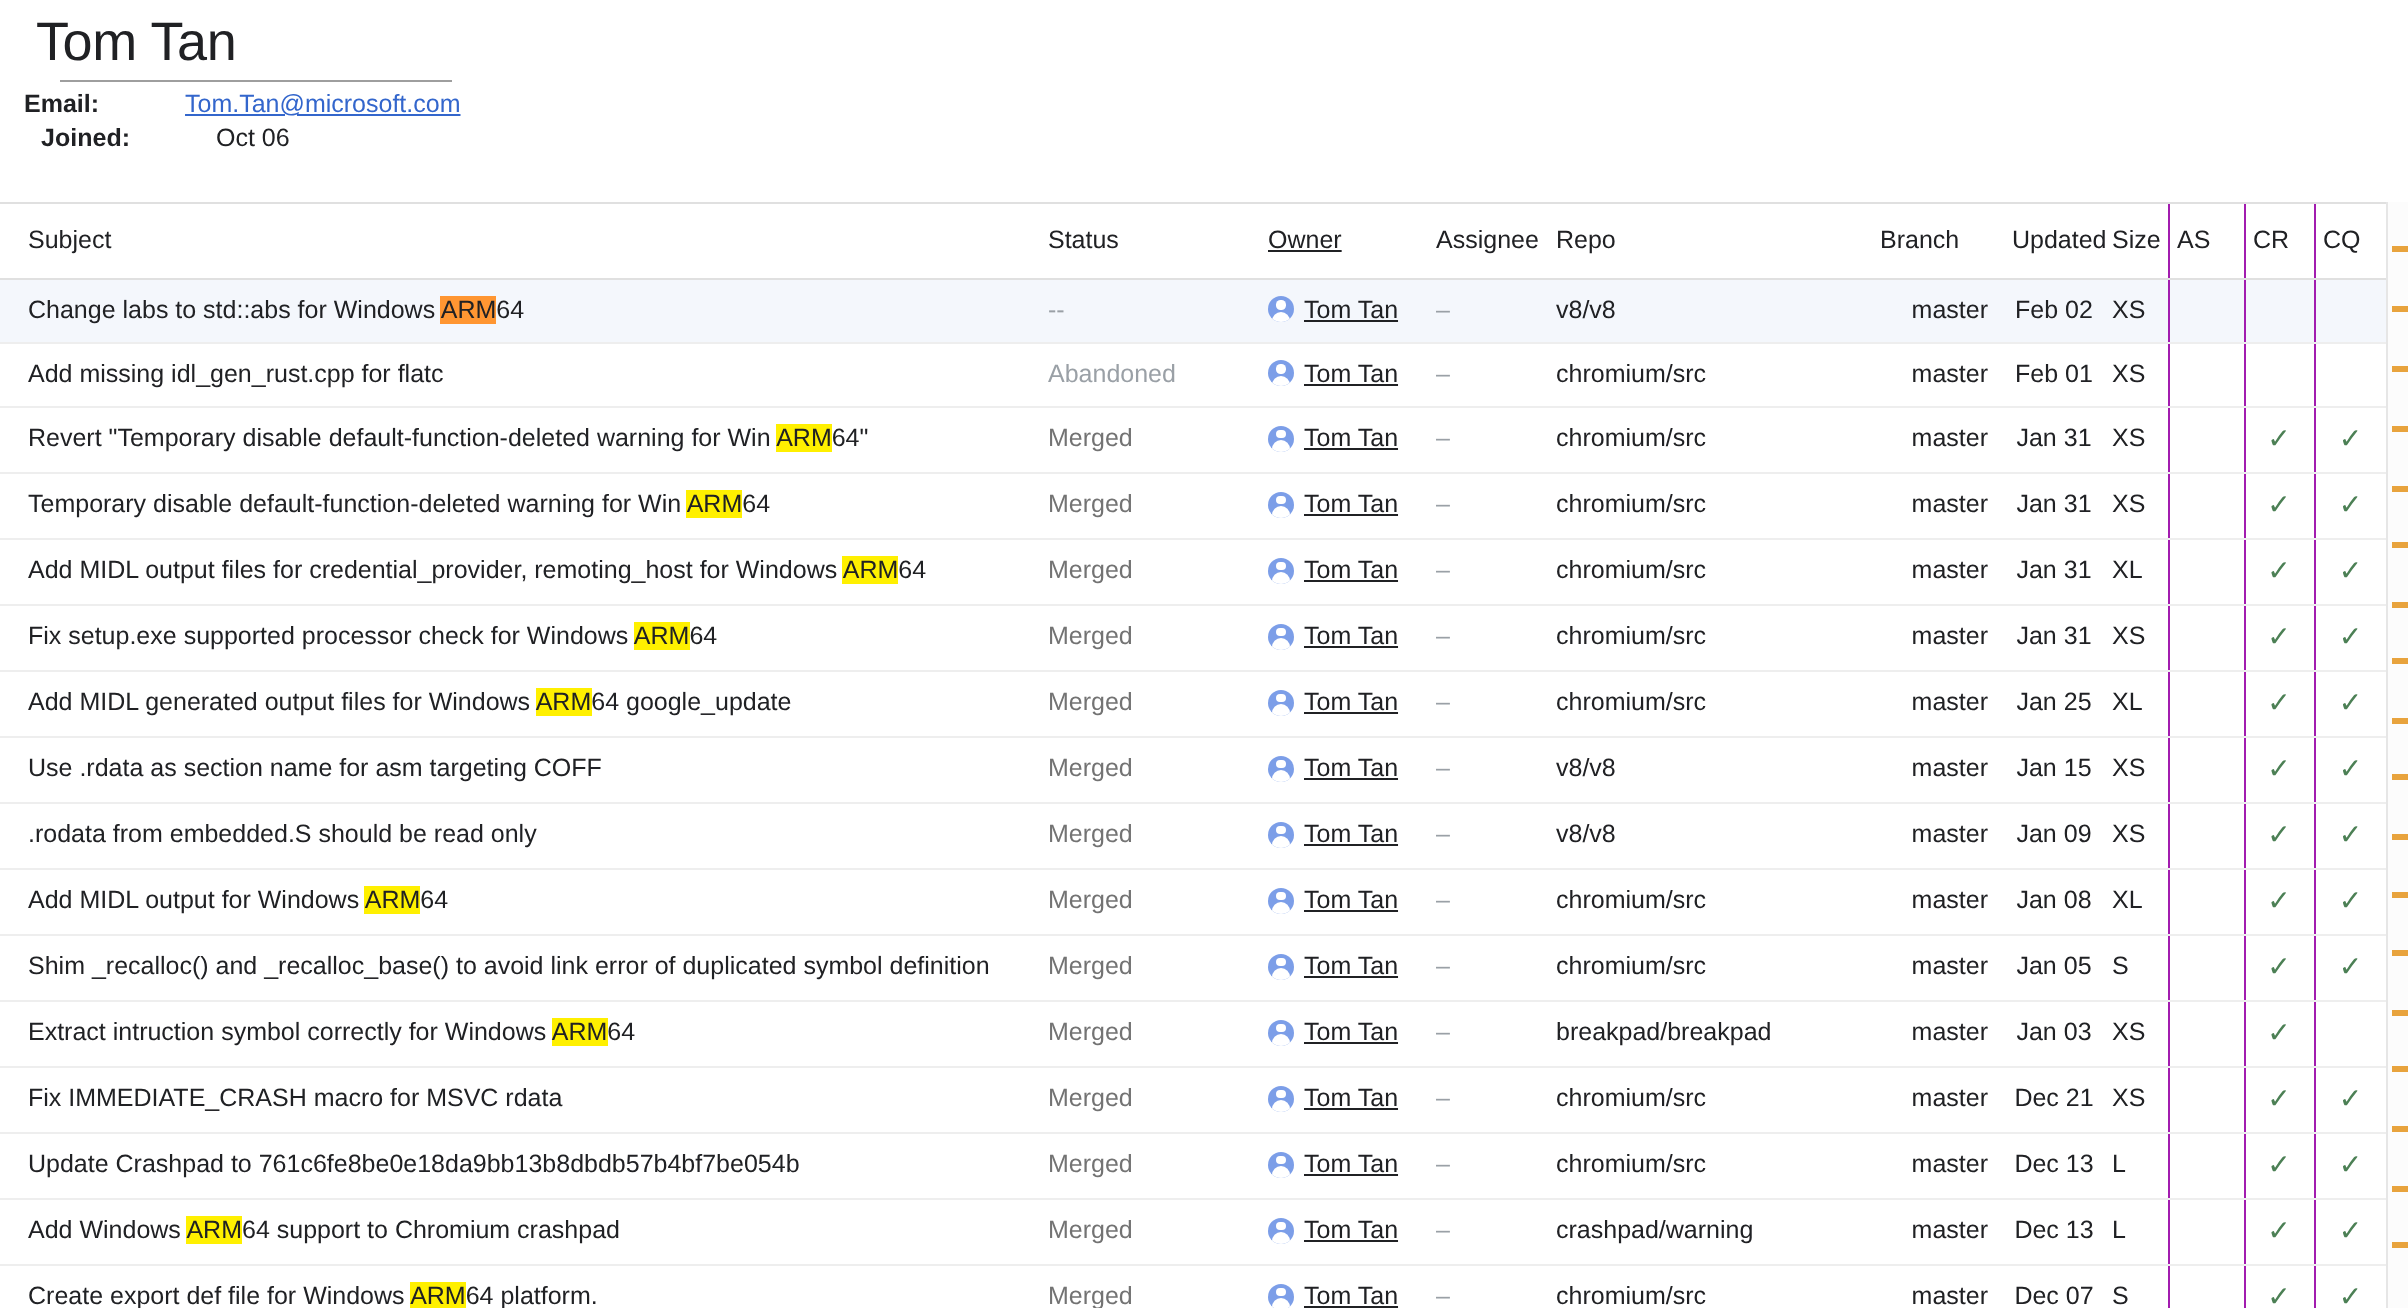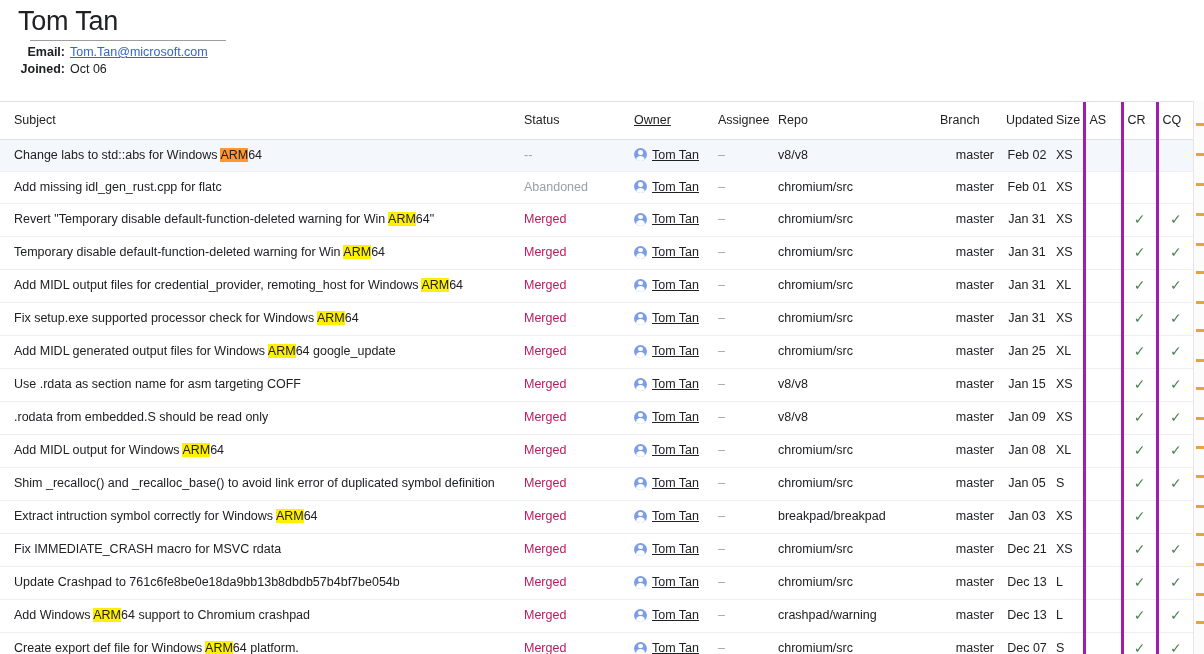--- a/index.html
+++ b/index.html
@@ -25,21 +25,21 @@
     margin: 0;
     padding: 0 0 2px 6px;
   }
   .profile-rule {
     width: 196px;
     height: 1px;
     background: #9e9e9e;
     margin: 0 0 0 18px;
   }
   .profile-info { margin: 3px 0 0 0; font-size: 12.5px; line-height: 17px; }
-  .info-row { display: flex; width: 215px; }
+  .info-row { display: flex; width: 215px; gap: 38px; }
   .info-label {
     width: 58px;
     text-align: right;
     font-weight: bold;
     color: #202124;
     padding-right: 5px;
     white-space: nowrap;
   }
   .info-value { color: #202124; white-space: nowrap; }
   .info-value a { color: #3366cc; text-decoration: underline; }
@@ -92,24 +92,24 @@
   .c-cr       { width: 35px; text-align: center; }
   .c-cq       { width: 36px; text-align: center; }
 
   th.c-branch { text-align: right; padding-right: 6px !important; }
   td.c-branch { text-align: right; padding-right: 6px !important; }
   th.c-updated, td.c-updated { padding-left: 6px !important; }
   th.c-as, th.c-cr, th.c-cq { text-align: center; }
 
   
   th.c-as, td.c-as, th.c-cr, td.c-cr, th.c-cq, td.c-cq {
-    border-left: 3px solid #a21caf;
-  }
-
-  .status-merged { color: #be185d; }
+    border-left: 1px solid #a21caf;
+  }
+
+  .status-merged { color: #737373; }
   .status-abandoned { color: #9aa0a6; }
   .status-none { color: #9aa0a6; }
 
   .owner-cell { display: flex; align-items: center; gap: 5px; }
   .avatar {
     width: 13px; height: 13px;
     border-radius: 50%;
     background: #7c9ee8;
     position: relative;
     flex: 0 0 auto;

